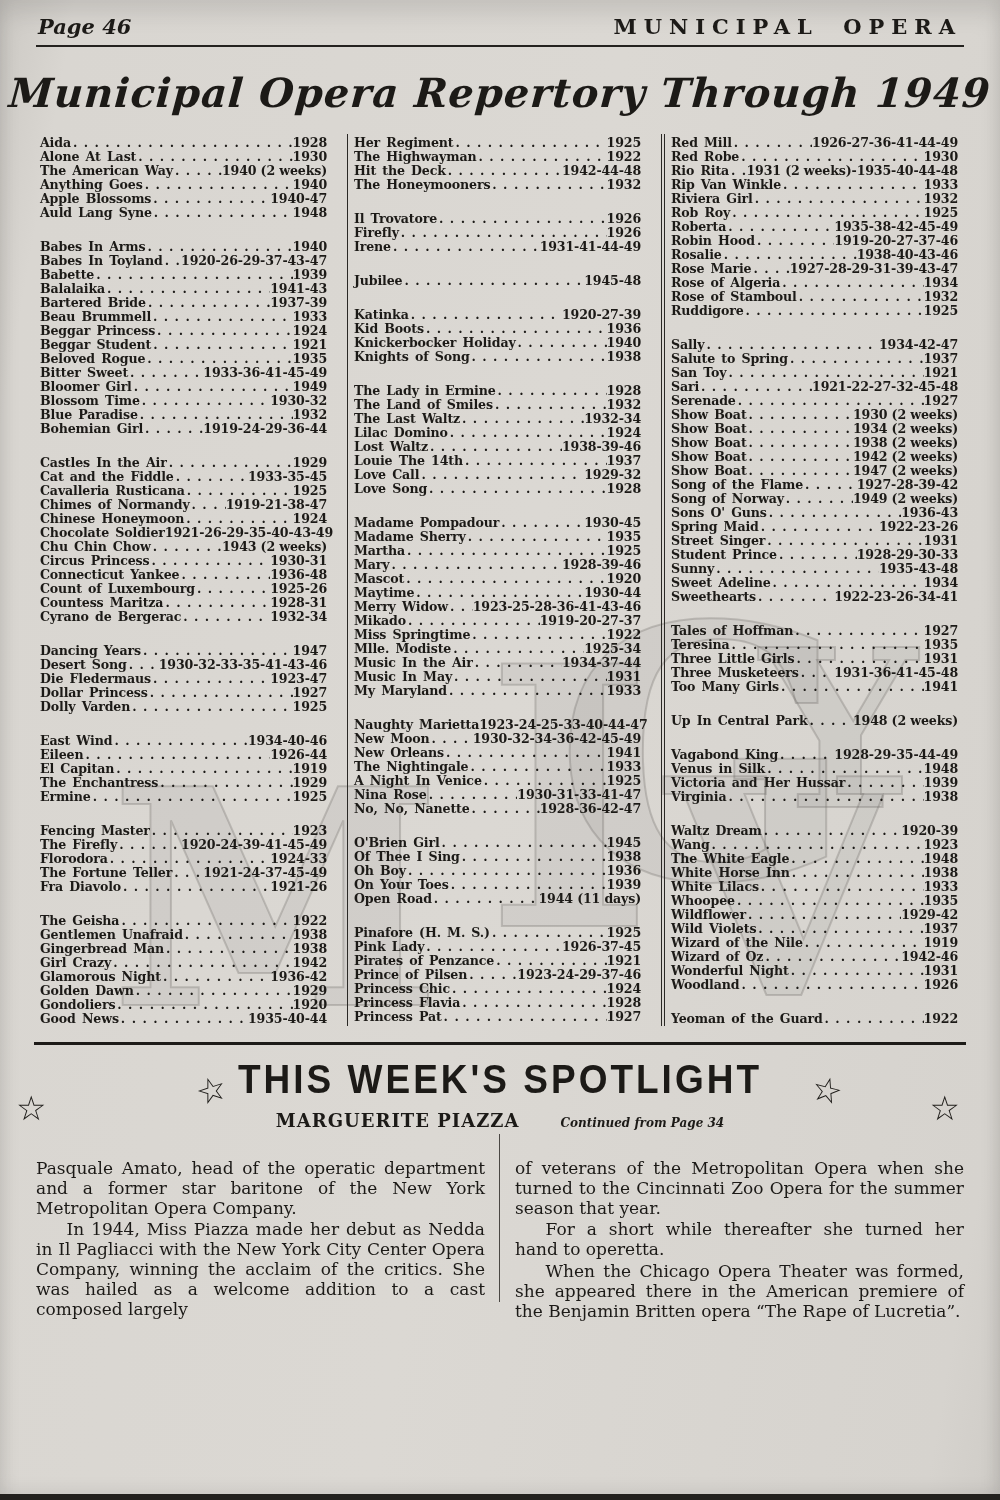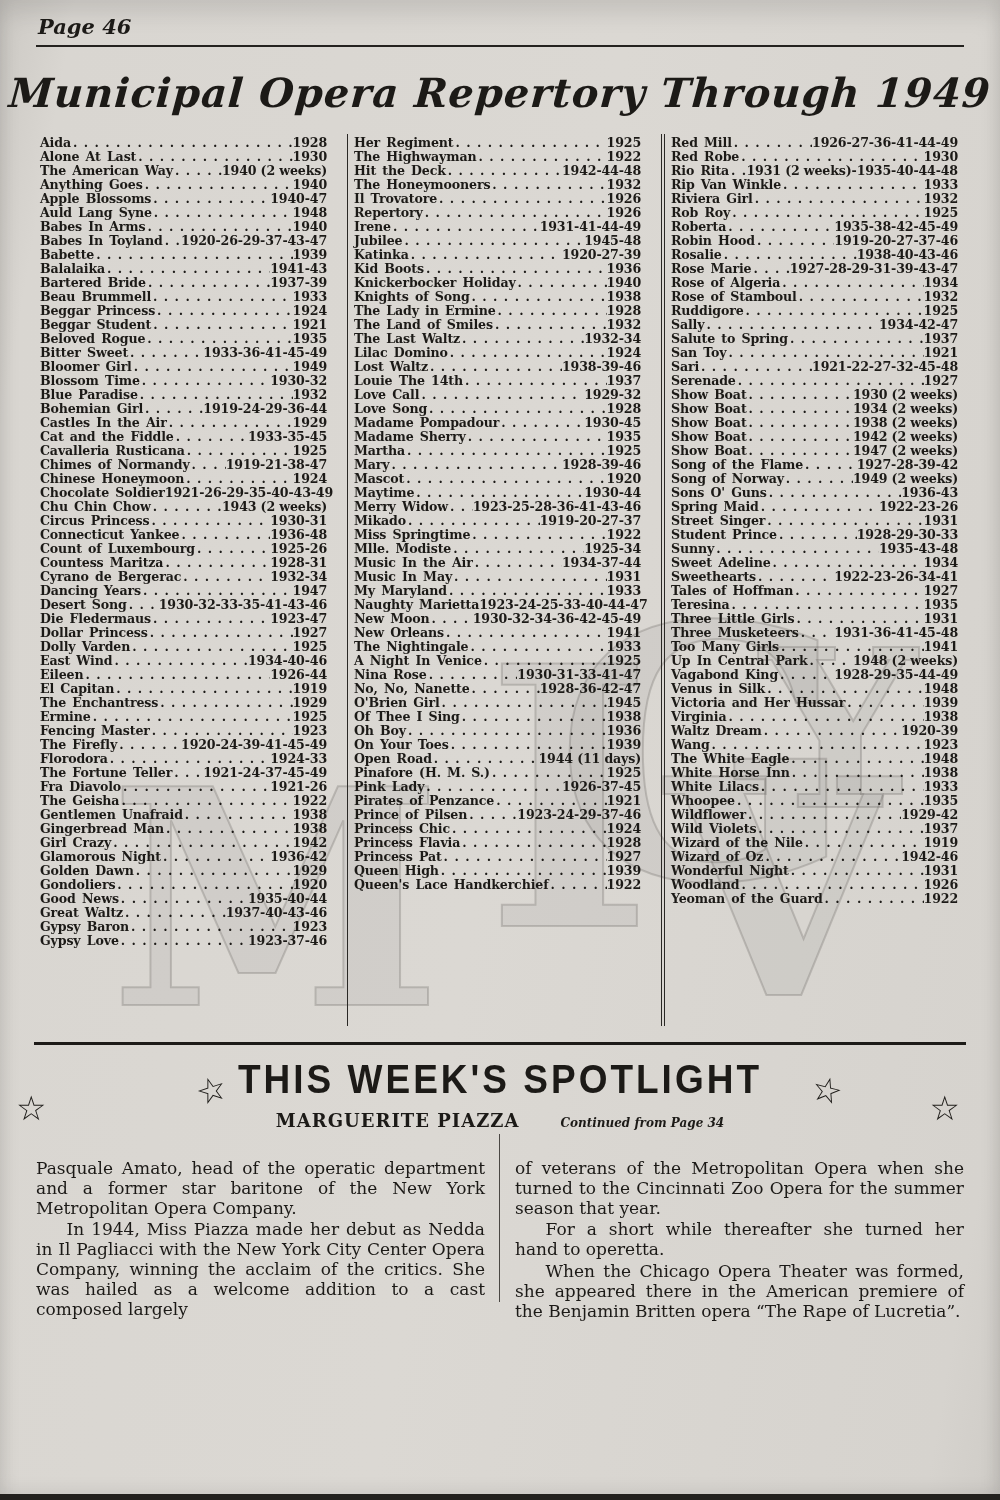--- a/index.html
+++ b/index.html
@@ -23,21 +23,21 @@
     text-align:center;margin-top:22px;
     font-family:"DejaVu Serif",serif;font-style:italic;font-weight:bold;
     font-size:40px;letter-spacing:1px;transform:skewX(-4deg);
   }
 
   
   .rep{display:flex;margin:18px 34px 0 34px;height:892px;overflow:hidden;position:relative;z-index:2;gap:12px;}
   .rep-col{flex:1 1 0;min-width:0;padding:2px 8px 0 6px;}
   .rep-col.c2{border-left:1.6px solid #2a2825;}
   .rep-col.c3{border-left:4px double #2a2825;}
-  .group + .group{margin-top:0;}
+  .group + .group{margin-top:20px;}
   .entry{display:flex;align-items:baseline;font-size:12.6px;font-weight:bold;line-height:14px;letter-spacing:-0.15px;}
   .entry .t{white-space:nowrap;word-spacing:2px;}
   .entry .dots{flex:1 1 0;min-width:0;overflow:hidden;white-space:nowrap;}
   .entry .dots::before{content:". . . . . . . . . . . . . . . . . . . . . . . . . . . . . . . . . . . . . . . . . . . . .";letter-spacing:1px;padding:0 2px;}
   .entry .y{white-space:nowrap;}
 
   
   .thick-rule{height:3px;background:#1d1b18;margin:16px 34px 0 34px;position:relative;z-index:2;}
 
   
@@ -70,20 +70,21 @@
 
   .bottom-band{position:absolute;left:0;bottom:0;width:100%;height:6px;background:#23211e;}
 </style>
 </head>
 <body>
 
 <div class="page">
 
   <div class="header">
     <span class="page-num">Page 46</span>
+    <span class="header-right">MUNICIPAL OPERA</span>
   </div>
   <div class="header-rule"></div>
 
   <div class="script-title">Municipal Opera Repertory Through 1949</div>
 
   <div class="rep">
     <div class="rep-col c1">
         <div class="group">
           <div class="entry">
             <span class="t">Aida</span>
@@ -412,21 +413,21 @@
             <span class="y">1932</span>
           </div>
         </div>
         <div class="group">
           <div class="entry">
             <span class="t">Il Trovatore</span>
             <span class="dots"></span>
             <span class="y">1926</span>
           </div>
           <div class="entry">
-            <span class="t">Repertory</span>
+            <span class="t">Firefly</span>
             <span class="dots"></span>
             <span class="y">1926</span>
           </div>
           <div class="entry">
             <span class="t">Irene</span>
             <span class="dots"></span>
             <span class="y">1931-41-44-49</span>
           </div>
         </div>
         <div class="group">

